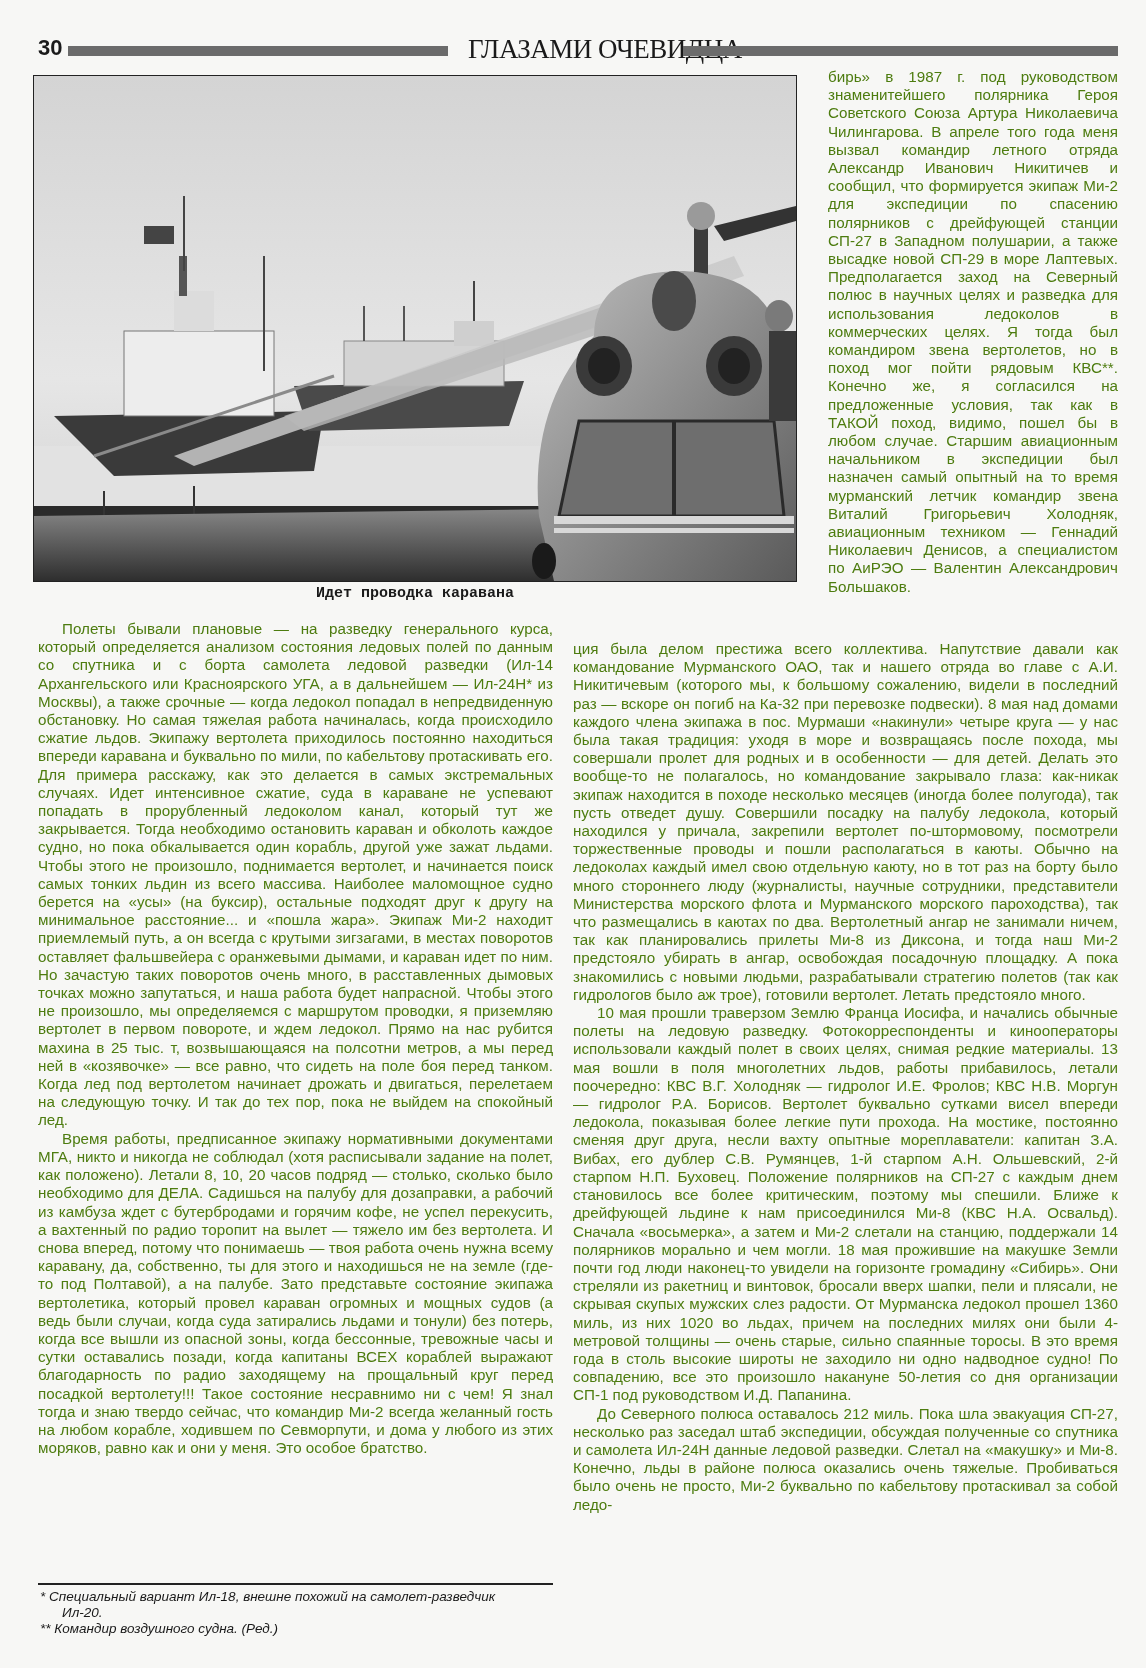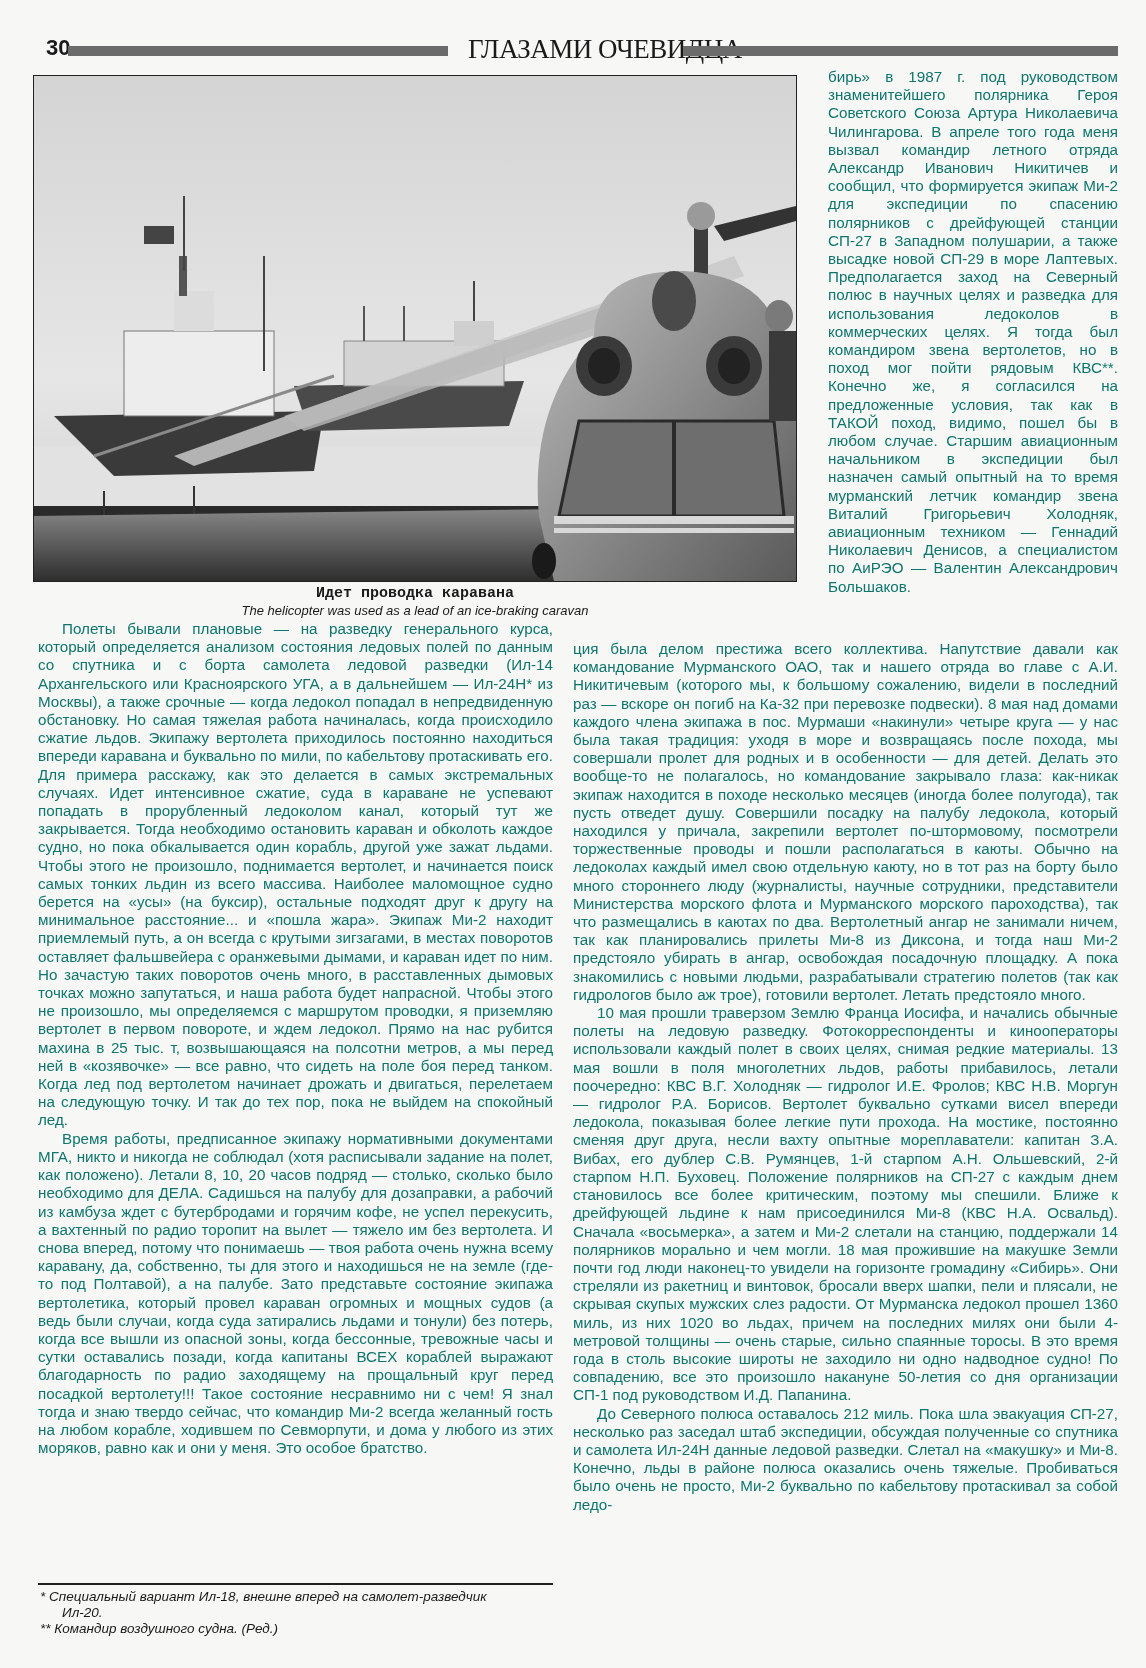--- a/index.html
+++ b/index.html
@@ -1,34 +1,34 @@
 <!DOCTYPE html>
 <html><head>
 <meta charset="utf-8">
 <style>
   html, body { margin: 0; padding: 0; }
   body {
     width: 1146px; height: 1668px; background: #f7f7f5; position: relative; overflow: hidden;
     font-family: "Liberation Sans", sans-serif; color: #1a1a1a;
   }
   .header { position: absolute; left: 38px; top: 36px; width: 1080px; height: 26px; }
-  .page-num { position: absolute; left: 8px; top: 0; font-family: "Liberation Sans", sans-serif; font-weight: bold; font-size: 22px; line-height: 24px; color: #1a1a1a; }
+  .page-num { position: absolute; left: 0; top: 0; font-family: "Liberation Sans", sans-serif; font-weight: bold; font-size: 22px; line-height: 24px; color: #1a1a1a; }
   .bar { position: absolute; top: 10px; height: 10px; background: #6b6b6b; }
   .bar.left { left: 30px; width: 380px; }
   .bar.right { left: 645px; width: 435px; }
   .section-title { position: absolute; left: 430px; top: 0; font-family: "Liberation Serif", serif; font-size: 27px; line-height: 26px; letter-spacing: -0.5px; color: #1a1a1a; }
 
   .photo { position: absolute; left: 33px; top: 75px; width: 762px; height: 505px; border: 1px solid #222; overflow: hidden; background: #d9d9d9; }
   .photo svg { display: block; }
 
   .caption { position: absolute; left: 33px; top: 585px; width: 764px; text-align: center; }
   .caption-title { font-family: Liberation Mono, monospace; font-weight: bold; font-size: 15px; line-height: 18px; }
   .caption-sub { font-family: "Liberation Sans", sans-serif; font-style: italic; font-size: 13px; line-height: 16px; }
 
-  .text { font-family: "Liberation Sans", sans-serif; font-size: 15.2px; line-height: 18.2px; text-align: justify; color: #0f766e; }
+  .text { font-family: "Liberation Sans", sans-serif; font-size: 15.2px; line-height: 18.2px; text-align: justify; color: #4d7c0f; }
   .text p { margin: 0; text-indent: 0; }
   .text p.indent { text-indent: 24px; }
 
   .col-right-top { position: absolute; left: 828px; top: 68px; width: 290px; }
   .col-left { position: absolute; left: 38px; top: 620px; width: 515px; }
   .col-right { position: absolute; left: 573px; top: 640px; width: 545px; }
 
   .footnote-rule { position: absolute; left: 38px; top: 1583px; width: 515px; height: 2px; background: #222; }
   .footnotes { position: absolute; left: 40px; top: 1589px; width: 515px; font-family: "Liberation Sans", sans-serif; font-style: italic; font-size: 13.5px; line-height: 16px; }
   .footnotes p { margin: 0; }
@@ -106,21 +106,20 @@
     <rect x="520" y="452" width="240" height="5" fill="#d8d8d8"></rect>
     <ellipse cx="510" cy="485" rx="12" ry="18" fill="#1a1a1a"></ellipse>
 
     <ellipse cx="745" cy="240" rx="14" ry="16" fill="#7a7a7a"></ellipse>
     <rect x="735" y="255" width="27" height="90" fill="#3a3a3a"></rect>
   </svg>
 </div>
 
 <div class="caption">
   <div class="caption-title">Идет проводка каравана</div>
-  <div class="caption-sub">The helicopter was used as a lead of an ice-braking caravan</div>
 </div>
 
 <div class="text col-right-top">
   <p>бирь» в 1987 г. под руководством знаменитейшего полярника Героя Советского Союза Артура Николаевича Чилингарова. В апреле того года меня вызвал командир летного отряда Александр Иванович Никитичев и сообщил, что формируется экипаж Ми-2 для экспедиции по спасению полярников с дрейфующей станции СП-27 в Западном полушарии, а также высадке новой СП-29 в море Лаптевых. Предполагается заход на Северный полюс в научных целях и разведка для использования ледоколов в коммерческих целях. Я тогда был командиром звена вертолетов, но в поход мог пойти рядовым КВС**. Конечно же, я согласился на предложенные условия, так как в ТАКОЙ поход, видимо, пошел бы в любом случае. Старшим авиационным начальником в экспедиции был назначен самый опытный на то время мурманский летчик командир звена Виталий Григорьевич Холодняк, авиационным техником — Геннадий Николаевич Денисов, а специалистом по АиРЭО — Валентин Александрович Большаков.</p>
 </div>
 
 <div class="text col-left">
   <p class="indent">Полеты бывали плановые — на разведку генерального курса, который определяется анализом состояния ледовых полей по данным со спутника и с борта самолета ледовой разведки (Ил-14 Архангельского или Красноярского УГА, а в дальнейшем — Ил-24Н* из Москвы), а также срочные — когда ледокол попадал в непредвиденную обстановку. Но самая тяжелая работа начиналась, когда происходило сжатие льдов. Экипажу вертолета приходилось постоянно находиться впереди каравана и буквально по мили, по кабельтову протаскивать его. Для примера расскажу, как это делается в самых экстремальных случаях. Идет интенсивное сжатие, суда в караване не успевают попадать в прорубленный ледоколом канал, который тут же закрывается. Тогда необходимо остановить караван и обколоть каждое судно, но пока обкалывается один корабль, другой уже зажат льдами. Чтобы этого не произошло, поднимается вертолет, и начинается поиск самых тонких льдин из всего массива. Наиболее маломощное судно берется на «усы» (на буксир), остальные подходят друг к другу на минимальное расстояние... и «пошла жара». Экипаж Ми-2 находит приемлемый путь, а он всегда с крутыми зигзагами, в местах поворотов оставляет фальшвейера с оранжевыми дымами, и караван идет по ним. Но зачастую таких поворотов очень много, в расставленных дымовых точках можно запутаться, и наша работа будет напрасной. Чтобы этого не произошло, мы определяемся с маршрутом проводки, я приземляю вертолет в первом повороте, и ждем ледокол. Прямо на нас рубится махина в 25 тыс. т, возвышающаяся на полсотни метров, а мы перед ней в «козявочке» — все равно, что сидеть на поле боя перед танком. Когда лед под вертолетом начинает дрожать и двигаться, перелетаем на следующую точку. И так до тех пор, пока не выйдем на спокойный лед.</p>
   <p class="indent">Время работы, предписанное экипажу нормативными документами МГА, никто и никогда не соблюдал (хотя расписывали задание на полет, как положено). Летали 8, 10, 20 часов подряд — столько, сколько было необходимо для ДЕЛА. Садишься на палубу для дозаправки, а рабочий из камбуза ждет с бутербродами и горячим кофе, не успел перекусить, а вахтенный по радио торопит на вылет — тяжело им без вертолета. И снова вперед, потому что понимаешь — твоя работа очень нужна всему каравану, да, собственно, ты для этого и находишься не на земле (где-то под Полтавой), а на палубе. Зато представьте состояние экипажа вертолетика, который провел караван огромных и мощных судов (а ведь были случаи, когда суда затирались льдами и тонули) без потерь, когда все вышли из опасной зоны, когда бессонные, тревожные часы и сутки оставались позади, когда капитаны ВСЕХ кораблей выражают благодарность по радио заходящему на прощальный круг перед посадкой вертолету!!! Такое состояние несравнимо ни с чем! Я знал тогда и знаю твердо сейчас, что командир Ми-2 всегда желанный гость на любом корабле, ходившем по Севморпути, и дома у любого из этих моряков, равно как и они у меня. Это особое братство.</p>
 </div>
@@ -128,20 +127,20 @@
 <div class="text col-right">
   <p>ция была делом престижа всего коллектива. Напутствие давали как командование Мурманского ОАО, так и нашего отряда во главе с А.И. Никитичевым (которого мы, к большому сожалению, видели в последний раз — вскоре он погиб на Ка-32 при перевозке подвески). 8 мая над домами каждого члена экипажа в пос. Мурмаши «накинули» четыре круга — у нас была такая традиция: уходя в море и возвращаясь после похода, мы совершали пролет для родных и в особенности — для детей. Делать это вообще-то не полагалось, но командование закрывало глаза: как-никак экипаж находится в походе несколько месяцев (иногда более полугода), так пусть отведет душу. Совершили посадку на палубу ледокола, который находился у причала, закрепили вертолет по-штормовому, посмотрели торжественные проводы и пошли располагаться в каюты. Обычно на ледоколах каждый имел свою отдельную каюту, но в тот раз на борту было много стороннего люду (журналисты, научные сотрудники, представители Министерства морского флота и Мурманского морского пароходства), так что размещались в каютах по два. Вертолетный ангар не занимали ничем, так как планировались прилеты Ми-8 из Диксона, и тогда наш Ми-2 предстояло убирать в ангар, освобождая посадочную площадку. А пока знакомились с новыми людьми, разрабатывали стратегию полетов (так как гидрологов было аж трое), готовили вертолет. Летать предстояло много.</p>
   <p class="indent">10 мая прошли траверзом Землю Франца Иосифа, и начались обычные полеты на ледовую разведку. Фотокорреспонденты и кинооператоры использовали каждый полет в своих целях, снимая редкие материалы. 13 мая вошли в поля многолетних льдов, работы прибавилось, летали поочередно: КВС В.Г. Холодняк — гидролог И.Е. Фролов; КВС Н.В. Моргун — гидролог Р.А. Борисов. Вертолет буквально сутками висел впереди ледокола, показывая более легкие пути прохода. На мостике, постоянно сменяя друг друга, несли вахту опытные мореплаватели: капитан З.А. Вибах, его дублер С.В. Румянцев, 1-й старпом А.Н. Ольшевский, 2-й старпом Н.П. Буховец. Положение полярников на СП-27 с каждым днем становилось все более критическим, поэтому мы спешили. Ближе к дрейфующей льдине к нам присоединился Ми-8 (КВС Н.А. Освальд). Сначала «восьмерка», а затем и Ми-2 слетали на станцию, поддержали 14 полярников морально и чем могли. 18 мая прожившие на макушке Земли почти год люди наконец-то увидели на горизонте громадину «Сибирь». Они стреляли из ракетниц и винтовок, бросали вверх шапки, пели и плясали, не скрывая скупых мужских слез радости. От Мурманска ледокол прошел 1360 миль, из них 1020 во льдах, причем на последних милях они были 4-метровой толщины — очень старые, сильно спаянные торосы. В это время года в столь высокие широты не заходило ни одно надводное судно! По совпадению, все это произошло накануне 50-летия со дня организации СП-1 под руководством И.Д. Папанина.</p>
   <p class="indent">До Северного полюса оставалось 212 миль. Пока шла эвакуация СП-27, несколько раз заседал штаб экспедиции, обсуждая полученные со спутника и самолета Ил-24Н данные ледовой разведки. Слетал на «макушку» и Ми-8. Конечно, льды в районе полюса оказались очень тяжелые. Пробиваться было очень не просто, Ми-2 буквально по кабельтову протаскивал за собой ледо-</p>
 </div>
 
 <div class="footnote-rule"></div>
 <div class="footnotes">
   <p>
     <span>*</span>
-    <span>Специальный вариант Ил-18, внешне вперед на самолет-разведчик</span>
+    <span>Специальный вариант Ил-18, внешне похожий на самолет-разведчик</span>
   </p>
   <p class="fn-cont">Ил-20.</p>
   <p>
     <span>**</span>
     <span>Командир воздушного судна. (Ред.)</span>
   </p>
 </div>
 
 </body></html>

